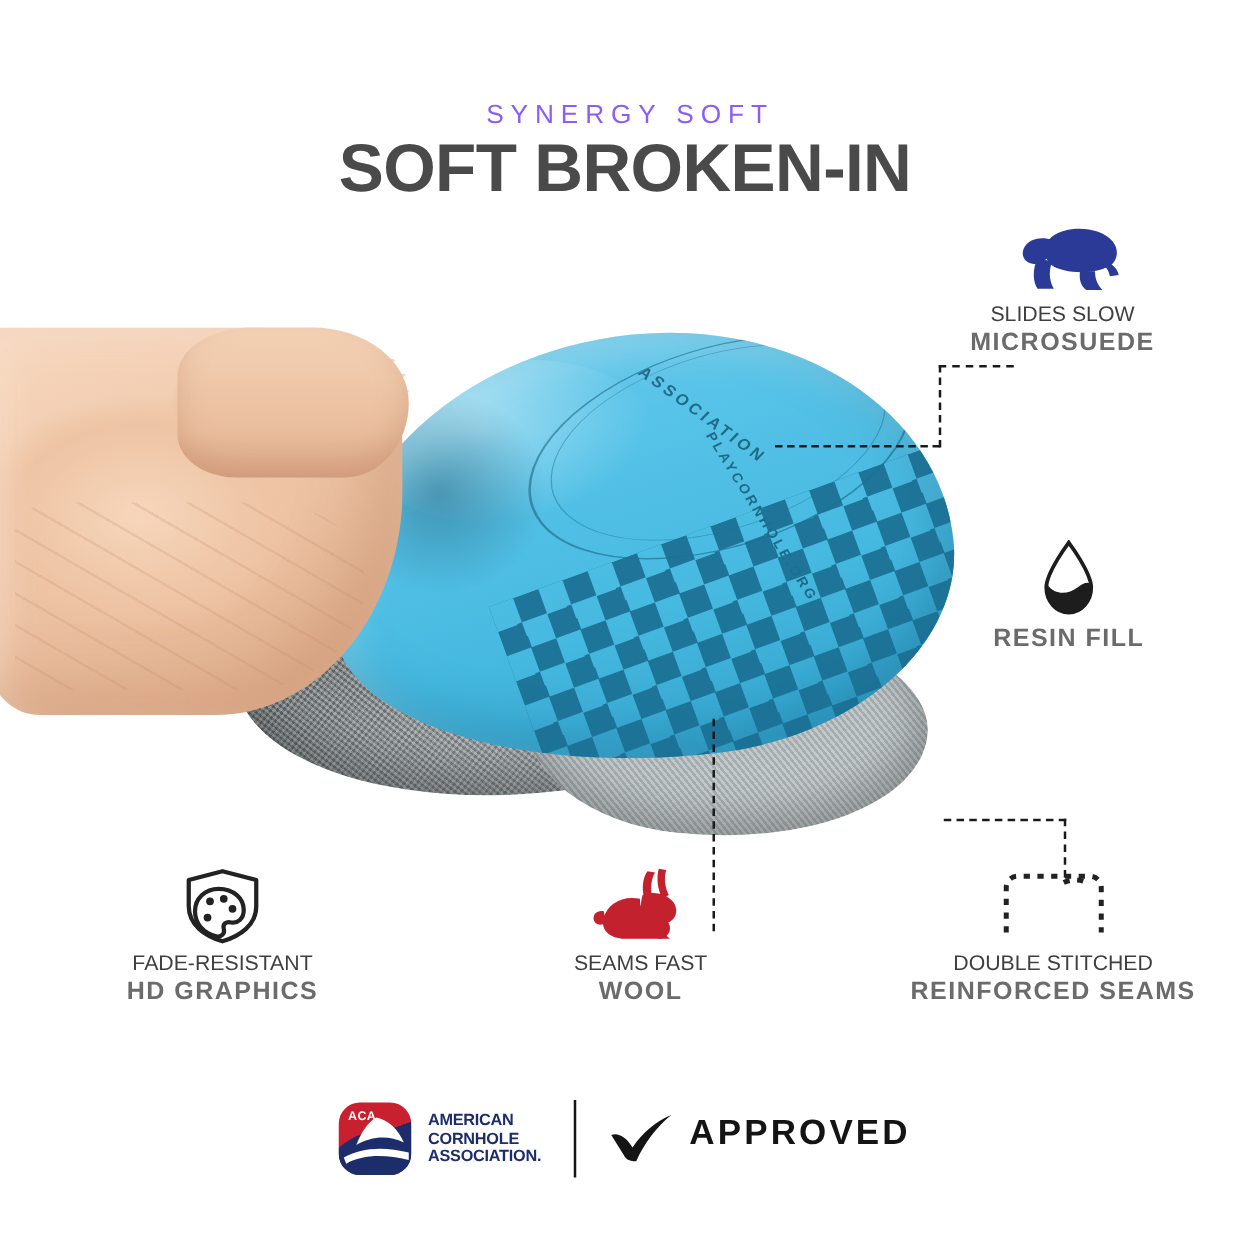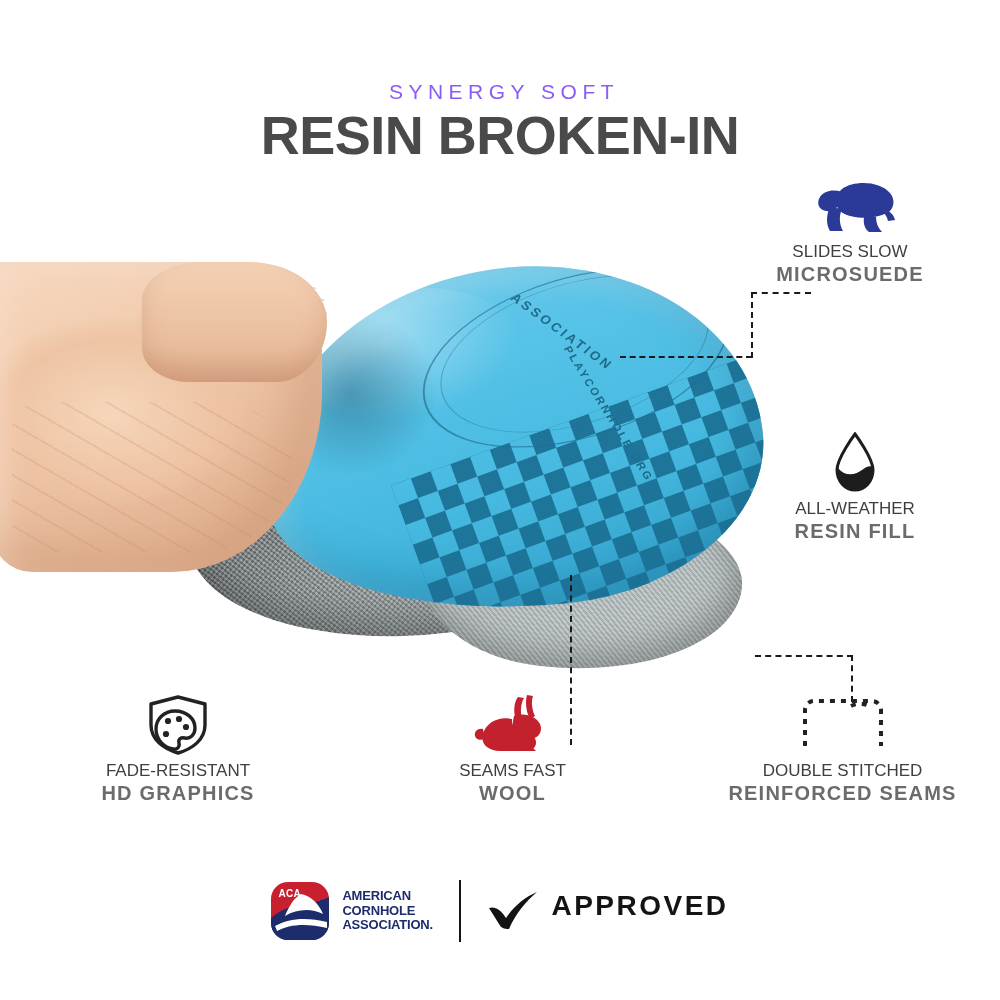--- a/index.html
+++ b/index.html
@@ -282,21 +282,21 @@
     color: #141414;
     letter-spacing: 2.5px;
   }
 </style>
 </head>
 <body>
 
 <div id="page">
 
   <div class="eyebrow">SYNERGY SOFT</div>
-  <div class="headline">RESIN BROKEN-IN</div>
+  <div class="headline">SOFT BROKEN-IN</div>
 
   <div class="product-stage">
     <div class="bag-wool"></div>
     <div class="bag-wool-tail"></div>
 
     <div class="bag-blue">
       <div class="bag-sheen"></div>
       <div class="bag-shade"></div>
       <div class="ring-text"></div>
       <div class="ring-text2"></div>
@@ -343,21 +343,20 @@
     <div class="f-sub">MICROSUEDE</div>
   </div>
 
   <div class="feature" id="feat-weather">
     <div class="icon-wrap">
       <svg width="46" height="62" viewBox="0 0 46 62" aria-hidden="true">
         <path d="M23 2 C23 2 5 26 5 38 C5 49 13 58 23 58 C33 58 41 49 41 38 C41 26 23 2 23 2 Z" fill="none" stroke="#1d1d1d" stroke-width="3"></path>
         <path d="M6 36 C12 44 22 44 30 38 C35 34 39 33 41 36 C41 49 33 58 23 58 C13 58 5 49 5 38 Z" fill="#1d1d1d"></path>
       </svg>
     </div>
-    <div class="f-title">ALL-WEATHER</div>
     <div class="f-sub">RESIN FILL</div>
   </div>
 
   <div class="feature" id="feat-fade">
     <div class="icon-wrap">
       <svg width="66" height="62" viewBox="0 0 66 62" aria-hidden="true">
 
         <path d="M33 3 L60 10 L60 31 C60 46 47 55 33 59 C19 55 6 46 6 31 L6 10 Z" fill="none" stroke="#222222" stroke-width="3.4" stroke-linejoin="round"></path>
 
         <path d="M30 17 C42 17 50 25 50 34 C50 41 45 45 40 44 C36 43 33 45 34 49 C35 53 32 56 28 55

